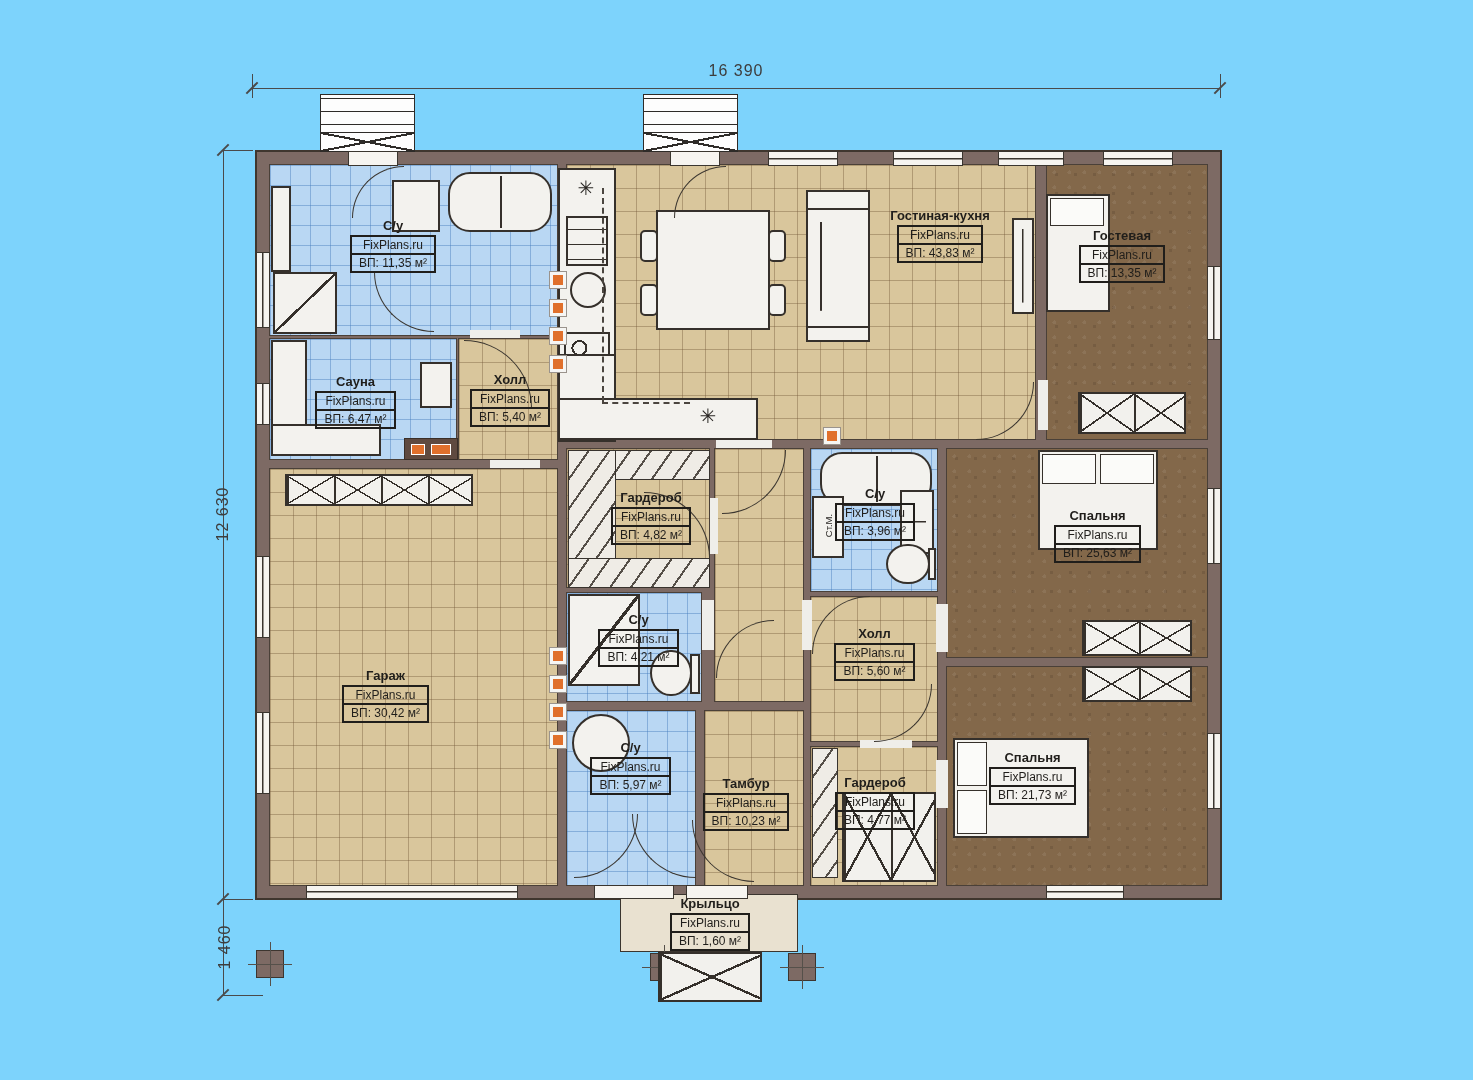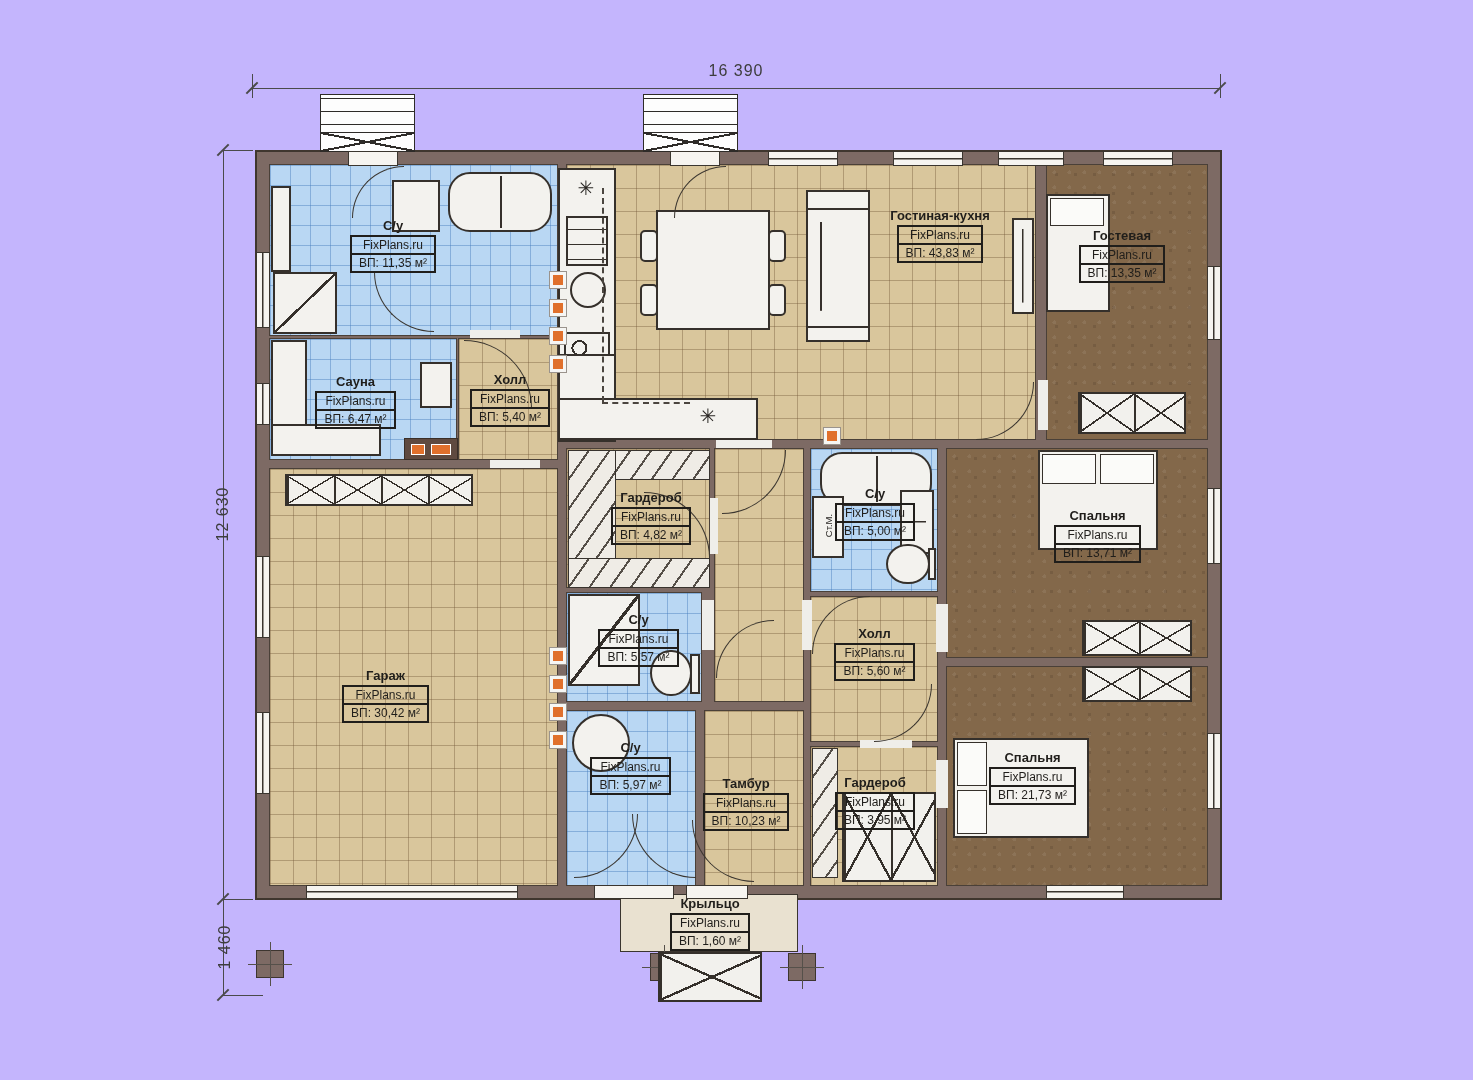--- a/index.html
+++ b/index.html
@@ -1,16 +1,16 @@
 <!DOCTYPE html>
 <html><head>
 <meta charset="utf-8">
 <style>
   html,body{margin:0;padding:0;background:#fff;}
-  #canvas{position:relative;width:1473px;height:1080px;background:#c4b5fd;overflow:hidden;
+  #canvas{position:relative;width:1473px;height:1080px;background:#7dd3fc;overflow:hidden;
           font-family:"Liberation Sans",sans-serif;}
   
   .wallbg{position:absolute;background:#7d6a64;border:2px solid #3f362e;box-sizing:border-box;}
   .room{position:absolute;box-sizing:border-box;border:1px solid #4a4038;z-index:1;}
   .floor-tan{background-color:#d9c69c;
     background-image:linear-gradient(rgba(115,88,55,.4) 1px,transparent 1px),
                      linear-gradient(90deg,rgba(115,88,55,.4) 1px,transparent 1px);
     background-size:23px 23px;}
   .floor-blue{background-color:#b9d7f3;
     background-image:linear-gradient(rgba(70,125,190,.45) 1px,transparent 1px),
@@ -273,49 +273,49 @@
   <div class="room-label" style="left:1062px;top:228px;width:120px;">
     <div class="room-name">Гостевая</div>
     <div class="label-box"><div class="wm">FixPlans.ru</div><div class="area">ВП: 13,35 м²</div></div>
   </div>
   <div class="room-label" style="left:596px;top:490px;width:110px;">
     <div class="room-name">Гардероб</div>
     <div class="label-box"><div class="wm">FixPlans.ru</div><div class="area">ВП: 4,82 м²</div></div>
   </div>
   <div class="room-label" style="left:820px;top:486px;width:110px;">
     <div class="room-name">С/у</div>
-    <div class="label-box"><div class="wm">FixPlans.ru</div><div class="area">ВП: 5,00 м²</div></div>
+    <div class="label-box"><div class="wm">FixPlans.ru</div><div class="area">ВП: 3,96 м²</div></div>
   </div>
   <div class="room-label" style="left:1040px;top:508px;width:115px;">
     <div class="room-name">Спальня</div>
-    <div class="label-box"><div class="wm">FixPlans.ru</div><div class="area">ВП: 13,71 м²</div></div>
+    <div class="label-box"><div class="wm">FixPlans.ru</div><div class="area">ВП: 25,63 м²</div></div>
   </div>
   <div class="room-label" style="left:328px;top:668px;width:115px;">
     <div class="room-name">Гараж</div>
     <div class="label-box"><div class="wm">FixPlans.ru</div><div class="area">ВП: 30,42 м²</div></div>
   </div>
   <div class="room-label" style="left:586px;top:612px;width:105px;">
     <div class="room-name">С/у</div>
-    <div class="label-box"><div class="wm">FixPlans.ru</div><div class="area">ВП: 5,57 м²</div></div>
+    <div class="label-box"><div class="wm">FixPlans.ru</div><div class="area">ВП: 4,21 м²</div></div>
   </div>
   <div class="room-label" style="left:822px;top:626px;width:105px;">
     <div class="room-name">Холл</div>
     <div class="label-box"><div class="wm">FixPlans.ru</div><div class="area">ВП: 5,60 м²</div></div>
   </div>
   <div class="room-label" style="left:578px;top:740px;width:105px;">
     <div class="room-name">С/у</div>
     <div class="label-box"><div class="wm">FixPlans.ru</div><div class="area">ВП: 5,97 м²</div></div>
   </div>
   <div class="room-label" style="left:696px;top:776px;width:100px;">
     <div class="room-name">Тамбур</div>
     <div class="label-box"><div class="wm">FixPlans.ru</div><div class="area">ВП: 10,23 м²</div></div>
   </div>
   <div class="room-label" style="left:820px;top:775px;width:110px;">
     <div class="room-name">Гардероб</div>
-    <div class="label-box"><div class="wm">FixPlans.ru</div><div class="area">ВП: 3,95 м²</div></div>
+    <div class="label-box"><div class="wm">FixPlans.ru</div><div class="area">ВП: 4,77 м²</div></div>
   </div>
   <div class="room-label" style="left:975px;top:750px;width:115px;">
     <div class="room-name">Спальня</div>
     <div class="label-box"><div class="wm">FixPlans.ru</div><div class="area">ВП: 21,73 м²</div></div>
   </div>
   <div class="room-label" style="left:640px;top:896px;width:140px;">
     <div class="room-name">Крыльцо</div>
     <div class="label-box"><div class="wm">FixPlans.ru</div><div class="area">ВП: 1,60 м²</div></div>
   </div>
 

